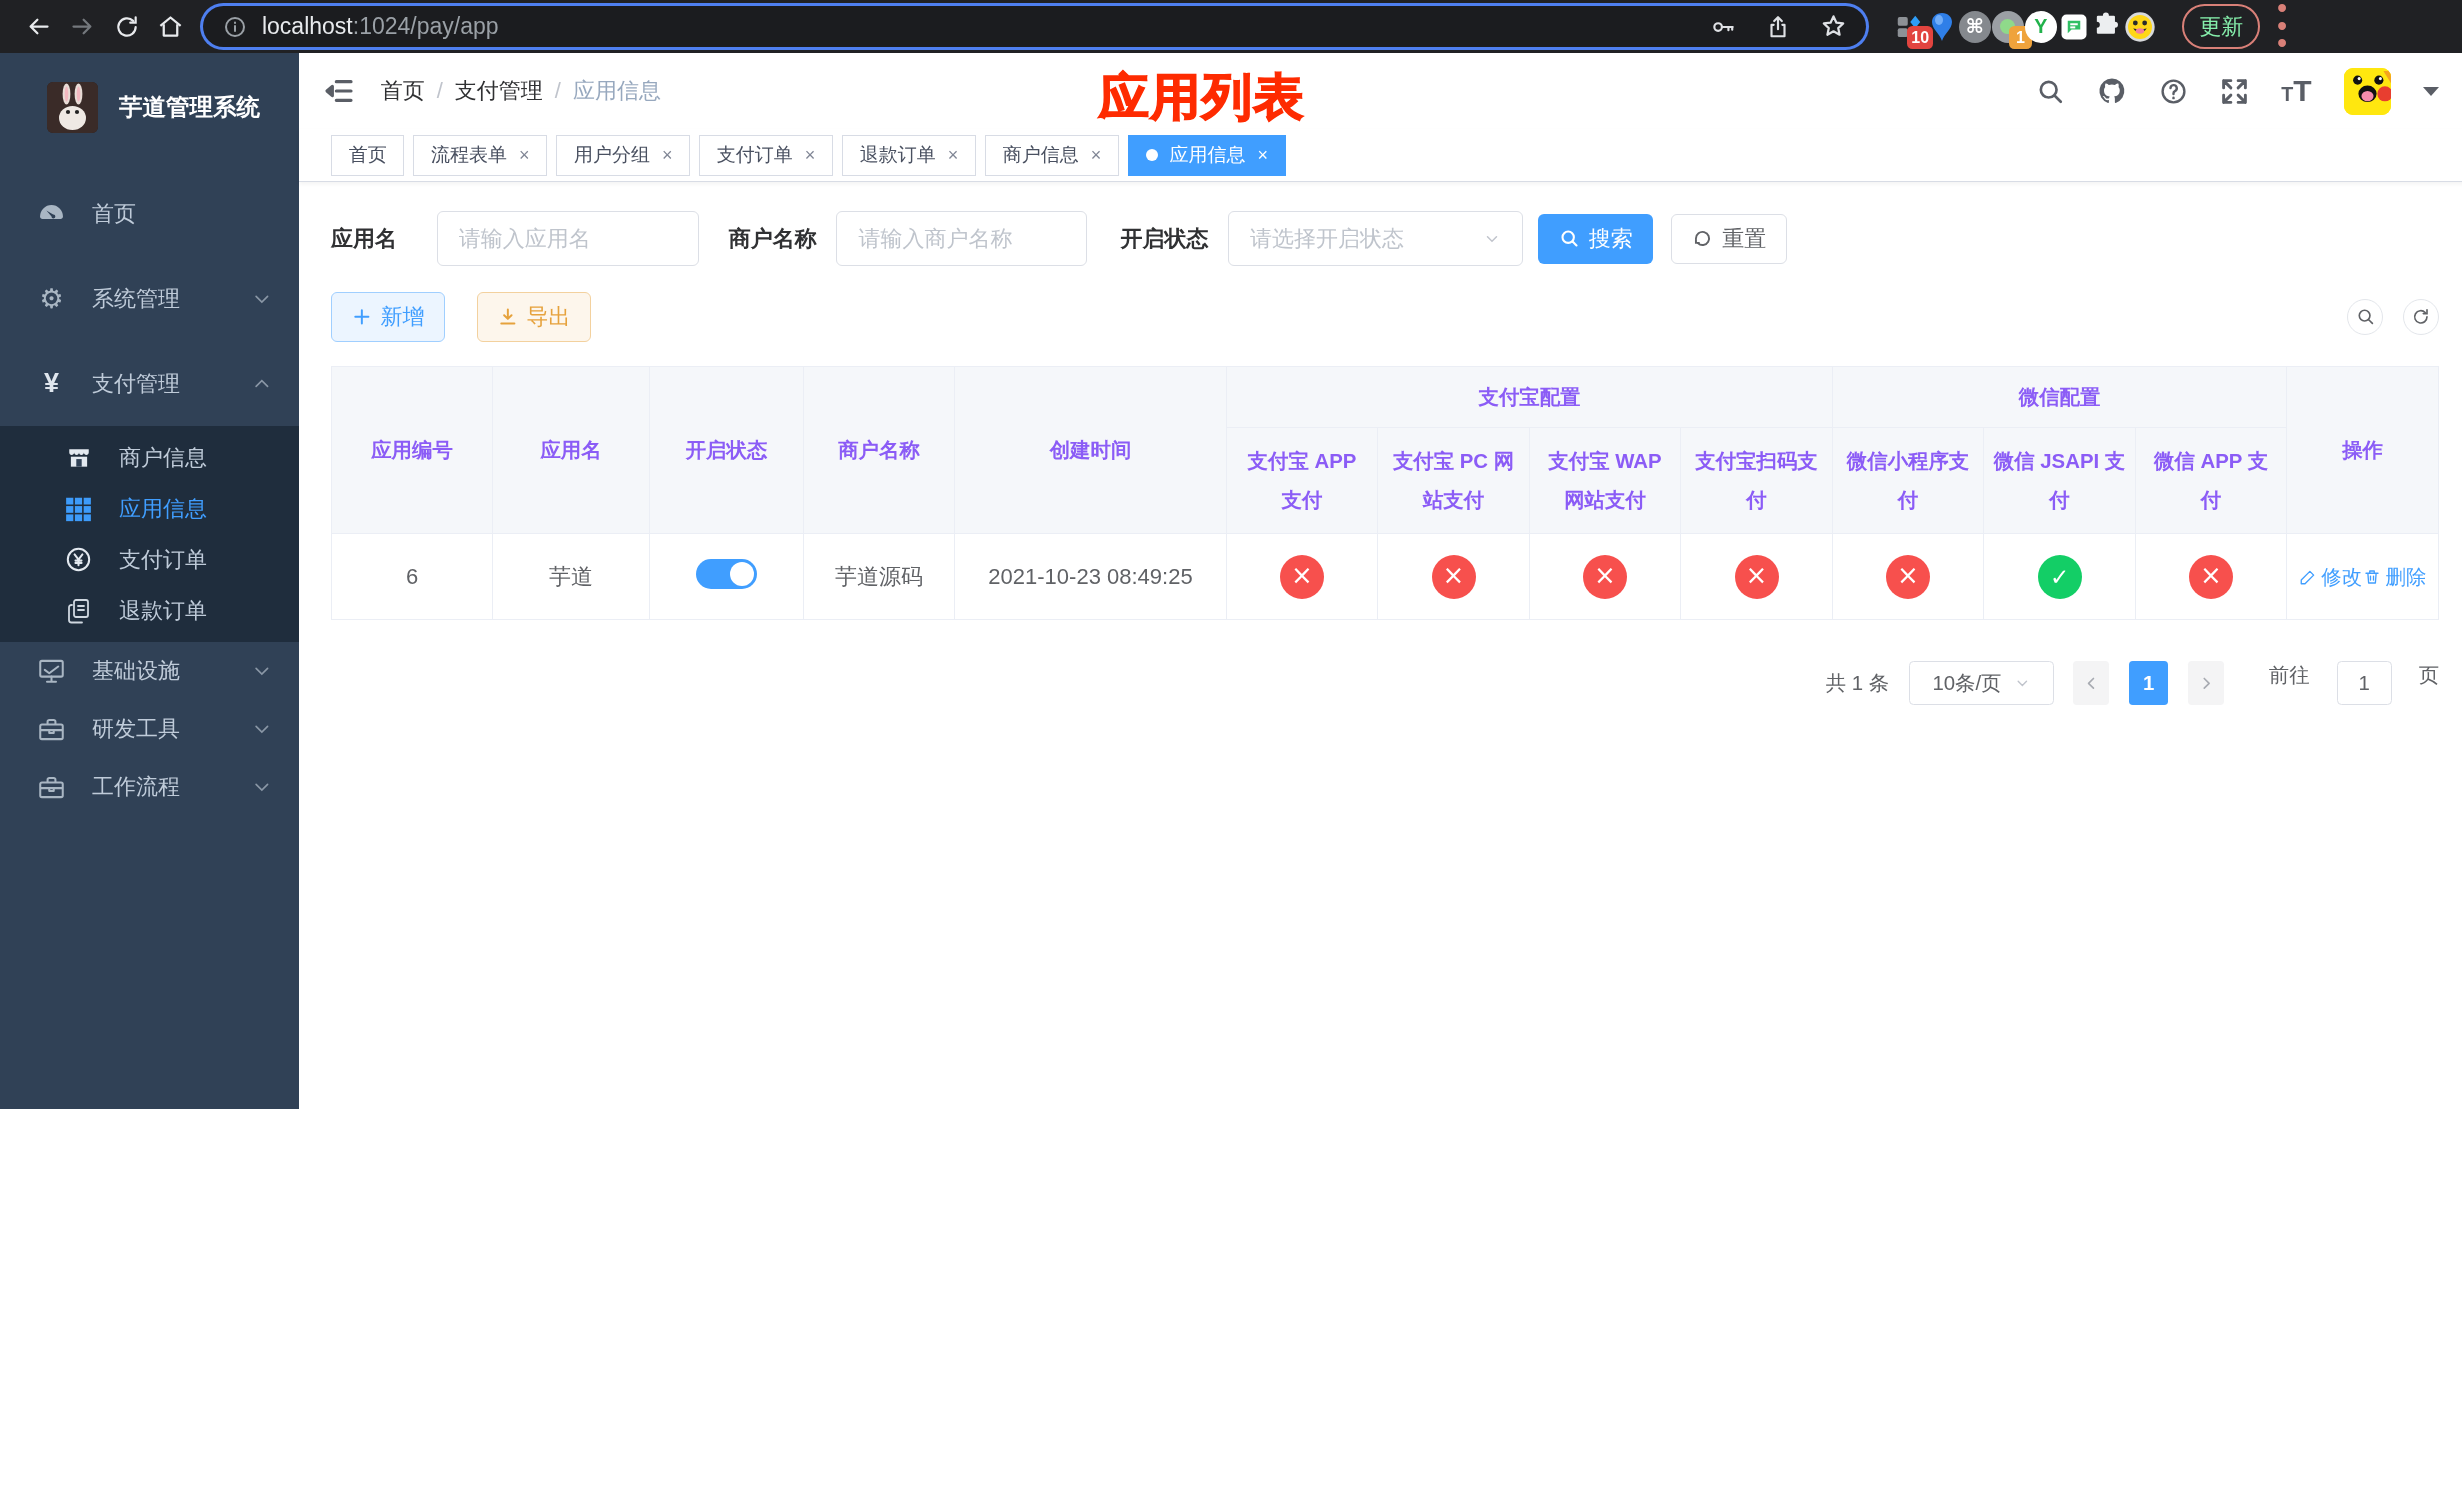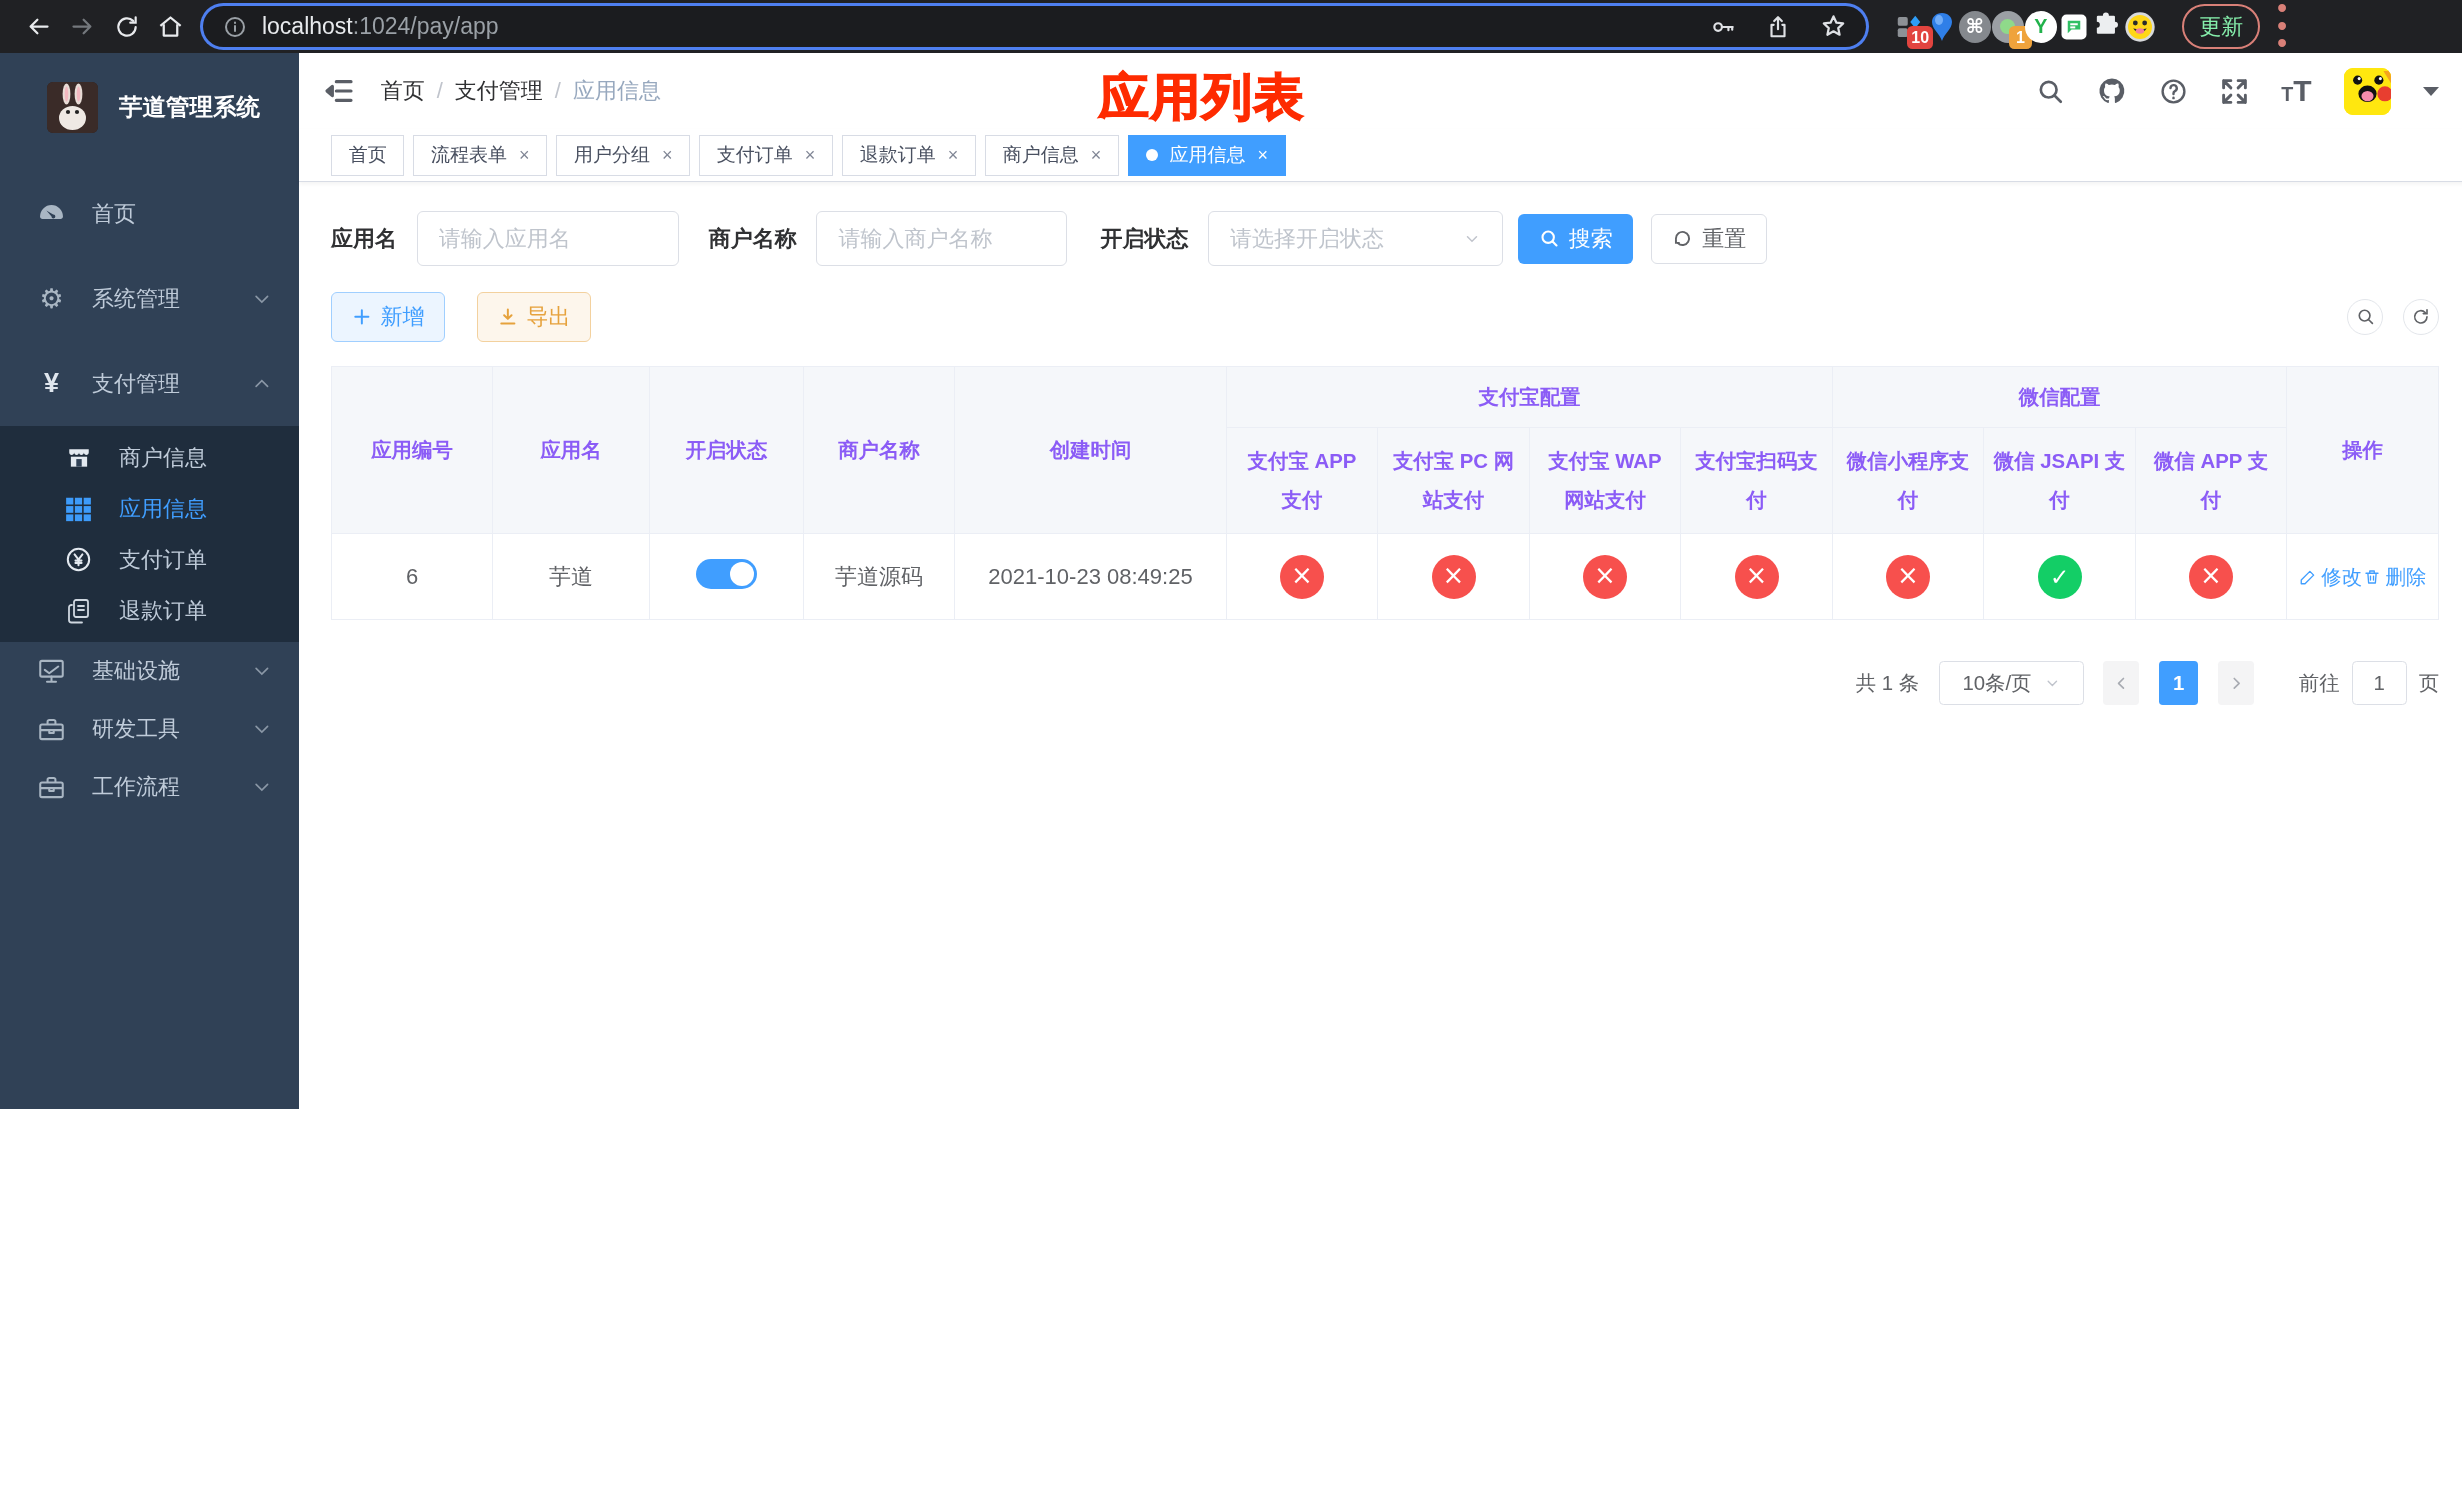--- a/index.html
+++ b/index.html
@@ -64,21 +64,21 @@
 .tag.active .dot { width:12px; height:12px; border-radius:50%; background:#fff; }
 .tag.active .close { color:#fff; }
 
 .content { padding:29px 26.5px 0 32px; flex:1; }
 
 
 .filter-row { display:flex; align-items:center; font-size:22px; color:#303133; }
 .f-label { font-weight:700; margin-right:19.7px; white-space:nowrap; }
 .f-field { height:55px; border:0.8px solid #dcdfe6; border-radius:6px; padding:0 21px; font-size:22px; color:#303133; background:#fff; }
 .f-field::placeholder { color:#bfc4cc; }
-.f-input1 { width:262px; margin-right:30px; }
+.f-input1 { width:262px; margin-right:30px;margin-left:20px; }
 .f-input2 { width:251px; margin-right:33px; }
 .f-select { width:295px; display:flex; align-items:center; justify-content:space-between; color:#bfc4cc; margin-right:15px; cursor:pointer; }
 .f-select .sel-caret { color:#c0c4cc; }
 .btn { height:50px; border-radius:6px; font-size:22px; display:inline-flex; align-items:center; gap:9px; padding:0 19.7px; border:0.8px solid transparent; cursor:pointer; font-family:inherit; }
 .btn-search { background:#409eff; color:#fff; margin-right:18px; }
 .btn-reset { background:#fff; border-color:#dcdfe6; color:#606266;text-align:center; }
 
 
 .toolbar { margin-top:26px; display:flex; align-items:center; }
 .btn-add { background:#ecf5ff; border-color:#a0cfff; color:#409eff; margin-right:32px; }
@@ -104,21 +104,21 @@
 .switch.on::after { left:auto; right:3px; }
 .ops { display:flex; gap:1px; justify-content:center; align-items:center; color:#409eff; font-size:20.4px; }
 .op-link { display:inline-flex; align-items:center; gap:4.5px; cursor:pointer; }
 
 
 .pager { margin-top:41px; display:flex; justify-content:flex-end; align-items:center; font-size:20.4px; color:#606266; }
 .pager > * { margin-left:19.7px; }
 .page-size { width:145px; height:44px; border:0.8px solid #dcdfe6; border-radius:4.5px; display:flex; align-items:center; justify-content:center; gap:12px; cursor:pointer; background:#fff; }
 .pg-btn { width:36px; height:44px; background:#f4f4f5; border-radius:3.8px; color:#a8abb2; display:flex; align-items:center; justify-content:center; font-size:19.7px; cursor:pointer; }
 .pg-num { min-width:39px; height:44px; background:#409eff; color:#fff; border-radius:3.8px; display:flex; align-items:center; justify-content:center; font-weight:700; cursor:pointer; }
-.goto-wrap { display:flex; align-items:center; gap:12px; margin-left:45px; }
+.goto-wrap { display:flex; gap:27px; margin-left:45px; }
 .goto-input { width:55px; height:44px; border:0.8px solid #dcdfe6; border-radius:4.5px; text-align:center; font-size:20.4px; color:#606266; }
 </style>
 </head>
 <body>
 
 <div class="browser-bar">
   <div class="nav-btn">
     <svg width="27" height="27" viewBox="0 0 24 24" fill="none" stroke="currentColor" stroke-width="2" stroke-linecap="round" stroke-linejoin="round">
         <path d="M20 12H5M11 6l-6 6 6 6"></path>
       </svg>

